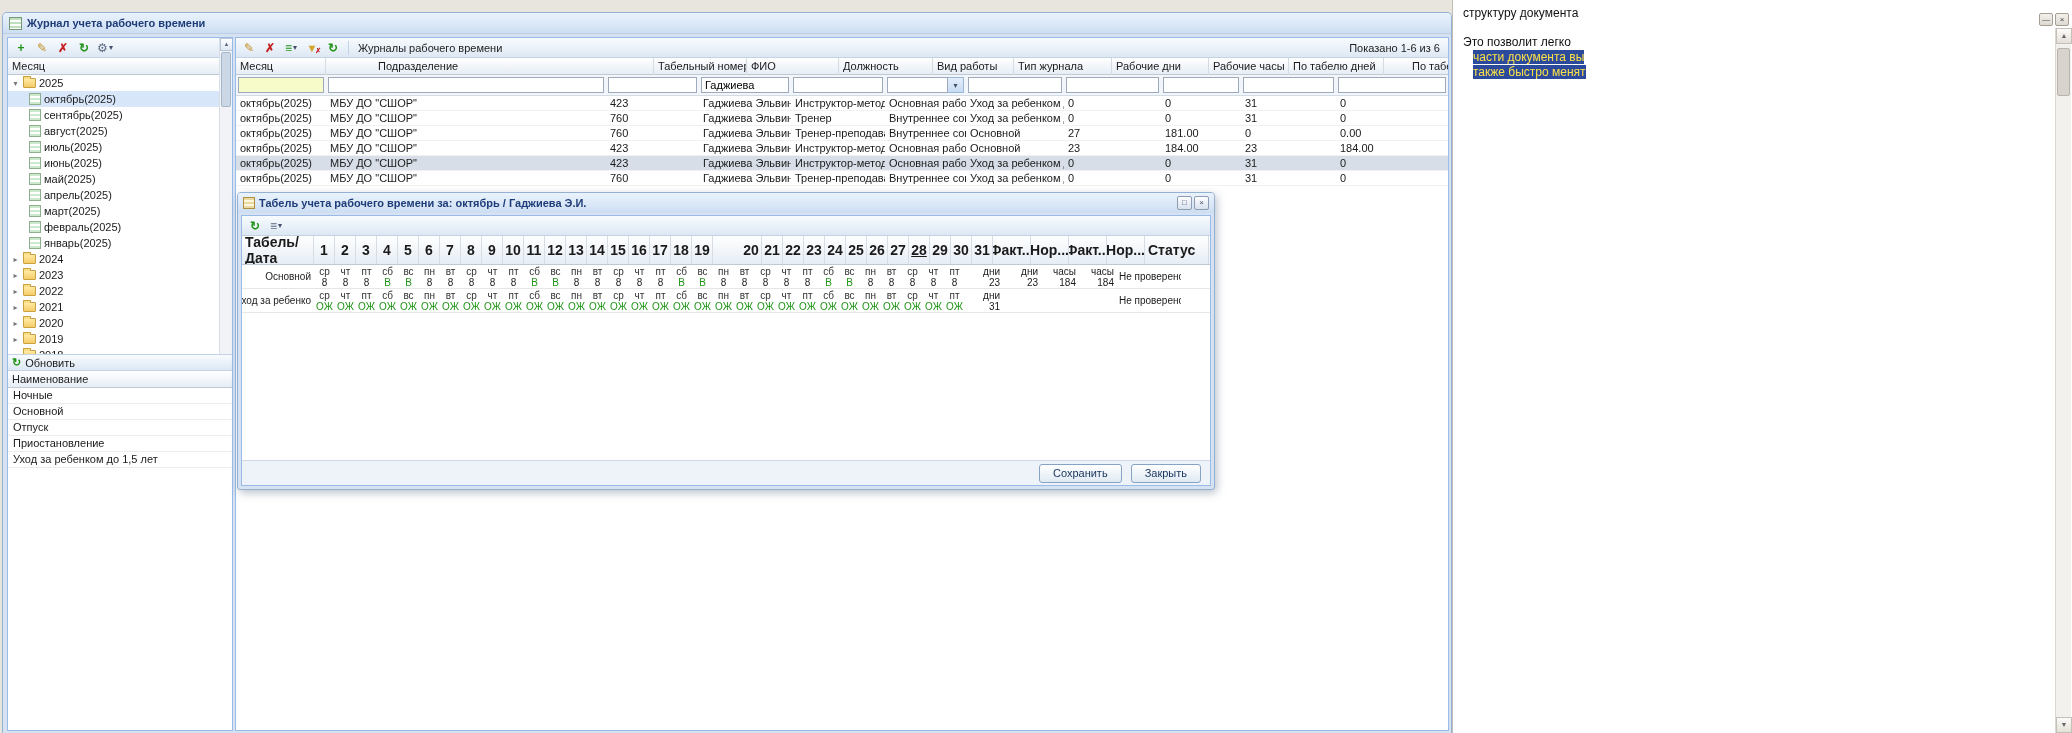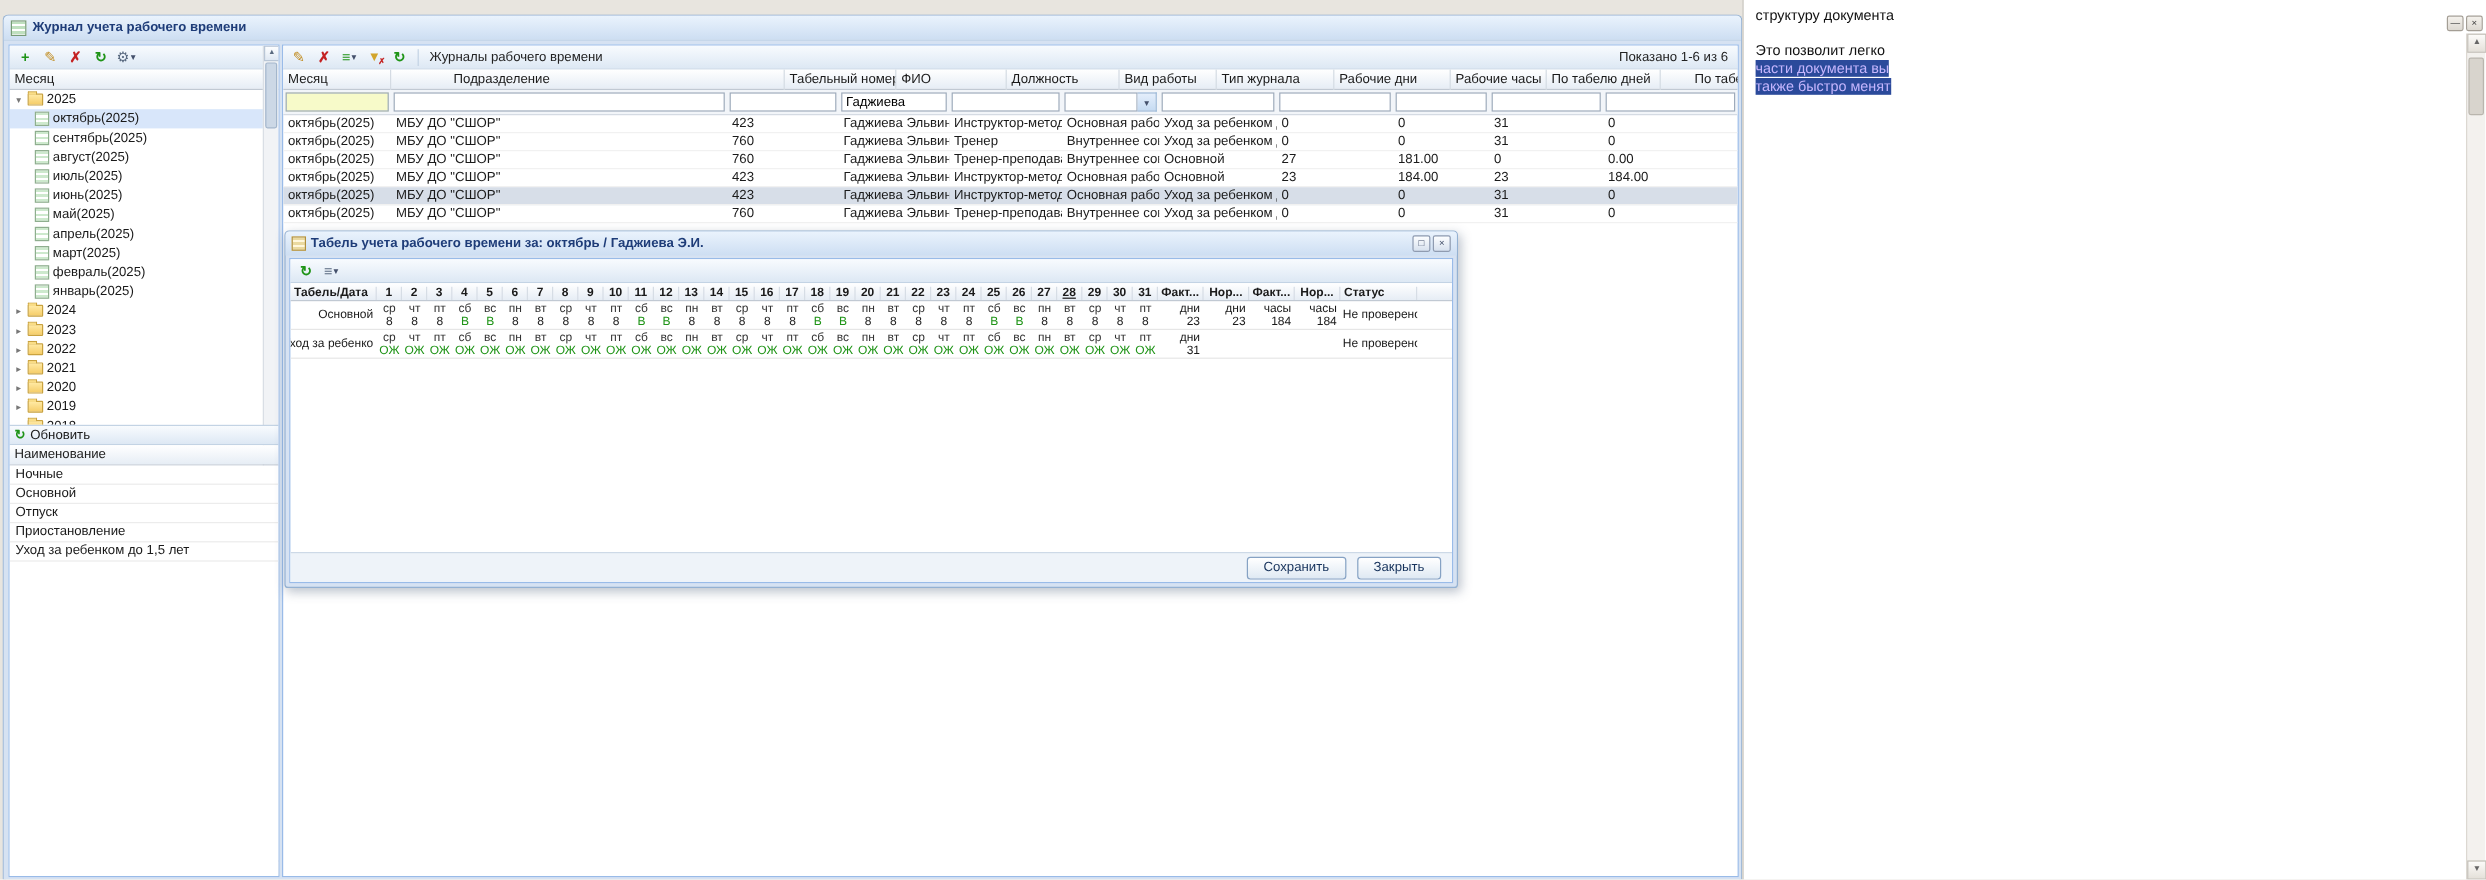--- a/index.html
+++ b/index.html
@@ -10,21 +10,21 @@
     font-family:"Liberation Sans", sans-serif;
     font-size:11px;
     color:#1a1a1a;
     overflow:hidden;
   }
   
   #doc-window { position:absolute; left:1452px; top:0; width:620px; height:733px; background:#fff; border-left:1px solid #c2beb6; }
   #doc-text { position:absolute; left:10px; top:6px; width:140px; font-size:12px; line-height:15px; color:#111; }
   .doc-para { margin-bottom:14px; }
   .doc-line { white-space:nowrap; }
-  .sel { background:#2b4a9b; color:#c4b5fd; }
+  .sel { background:#2b4a9b; color:#fde047;margin-left:10px; }
   #doc-controls { position:absolute; right:3px; top:13px; display:flex; gap:2px; }
   .xbtn { width:14px; height:13px; border:1px solid #a49e95; background:linear-gradient(#f4f1ec,#ddd9d2); font-size:8px; line-height:11px; text-align:center; color:#444; border-radius:2px; cursor:pointer; }
   #doc-scrollbar { position:absolute; right:1px; top:28px; bottom:0; width:16px; background:#f3f1ee; border-left:1px solid #dcd8d1; }
   .sb-arrow { width:16px; height:16px; background:linear-gradient(#fcfbf9,#e4e0d9); border:1px solid #c4c0b8; font-size:7px; line-height:14px; text-align:center; color:#666; cursor:pointer; }
   .sb-thumb { position:absolute; left:1px; width:13px; background:#d8d4cd; border:1px solid #b9b5ad; border-radius:2px; cursor:pointer; }
   
   #app-window { position:absolute; left:2px; top:12px; width:1450px; height:721px; background:#d6e2f2; border:1px solid #94b1d2; border-bottom:none; border-radius:5px 5px 0 0; }
   #app-title { height:21px; display:flex; align-items:center; gap:5px; padding:0 6px; font-weight:bold; color:#1e3c78; background:linear-gradient(#eaf3fd,#cddef2); border-radius:4px 4px 0 0; border-bottom:1px solid #bccfe5; }
   .journal-ic { width:13px; height:13px; border:1px solid #769a76; background:#fff;
     background-image:repeating-linear-gradient(180deg,#bfe0bf 0 2px, transparent 2px 4px); }
@@ -75,21 +75,21 @@
   .grow.selected { background:#d7dee8; }
   .gcell { padding:0 4px; overflow:hidden; white-space:nowrap; flex:0 0 auto; }
   
   #dialog { position:absolute; left:237px; top:192px; width:978px; height:298px; background:#d6e2f2; border:1px solid #94b1d2; border-radius:4px 4px 3px 3px; box-shadow:2px 3px 9px rgba(60,80,110,.35); z-index:10; }
   #dialog-title { height:20px; display:flex; align-items:center; gap:4px; padding:0 5px; font-weight:bold; color:#1e3c78; background:linear-gradient(#eaf3fd,#cddef2); border-radius:3px 3px 0 0; }
   .sheet-ic { width:12px; height:12px; border:1px solid #b08f3d; background:#fff7dd;
     background-image:repeating-linear-gradient(180deg,#ead9a0 0 2px, transparent 2px 4px); }
   #dialog-controls { margin-left:auto; display:flex; gap:2px; }
   .wbtn { width:15px; height:14px; border:1px solid #8f9bb0; background:linear-gradient(#fdfeff,#d7e1ee); border-radius:2px; font-size:8px; line-height:12px; text-align:center; color:#44506b; font-weight:normal; cursor:pointer; }
   #dialog-body { position:absolute; left:3px; right:3px; top:22px; bottom:3px; background:#fff; border:1px solid #99bbe8; overflow:hidden; }
-  #ts-header { display:flex; height:15px; background:linear-gradient(#ffffff,#e6edf5); border-bottom:1px solid #c1c9d3; font-size:10px; font-weight:bold;align-items:flex-end; }
+  #ts-header { display:flex; height:29px; background:linear-gradient(#ffffff,#e6edf5); border-bottom:1px solid #c1c9d3; font-size:14px; font-weight:bold; }
   .thc { display:flex; align-items:center; justify-content:center; border-right:1px solid #d6dde5; overflow:hidden; flex:0 0 auto; }
   .thc.corner { justify-content:flex-start; padding-left:3px; }
   .trow { display:flex; height:24px; border-bottom:1px solid #e6e6e6; }
   .tname { width:72px; flex:0 0 72px; font-size:10px; display:flex; align-items:center; justify-content:flex-end; padding-right:3px; overflow:hidden; white-space:nowrap; }
   .daycell { width:21px; flex:0 0 21px; display:flex; flex-direction:column; align-items:center; justify-content:center; font-size:10px; line-height:11px; overflow:hidden; }
   .dow { color:#333; }
   .dval { color:#222; }
   .dval.green { color:#1f9417; }
   .mcell { width:38px; flex:0 0 38px; font-size:10px; line-height:11px; display:flex; flex-direction:column; align-items:flex-end; justify-content:center; padding-right:3px; overflow:hidden; }
   .scell { width:64px; flex:0 0 64px; font-size:10px; display:flex; align-items:center; padding-left:2px; overflow:hidden; white-space:nowrap; }
@@ -421,21 +421,21 @@
         <div class="thc" style="width: 21px;">10</div>
         <div class="thc" style="width: 21px;">11</div>
         <div class="thc" style="width: 21px;">12</div>
         <div class="thc" style="width: 21px;">13</div>
         <div class="thc" style="width: 21px;">14</div>
         <div class="thc" style="width: 21px;">15</div>
         <div class="thc" style="width: 21px;">16</div>
         <div class="thc" style="width: 21px;">17</div>
         <div class="thc" style="width: 21px;">18</div>
         <div class="thc" style="width: 21px;">19</div>
-        <div class="thc" style="width: 21px;">20</div>
+        <div class="thc" style="width: 21px; margin-left: 28px;">20</div>
         <div class="thc" style="width: 21px;">21</div>
         <div class="thc" style="width: 21px;">22</div>
         <div class="thc" style="width: 21px;">23</div>
         <div class="thc" style="width: 21px;">24</div>
         <div class="thc" style="width: 21px;">25</div>
         <div class="thc" style="width: 21px;">26</div>
         <div class="thc" style="width: 21px;">27</div>
         <div class="thc" style="width: 21px; text-decoration: underline;">28</div>
         <div class="thc" style="width: 21px;">29</div>
         <div class="thc" style="width: 21px;">30</div>

